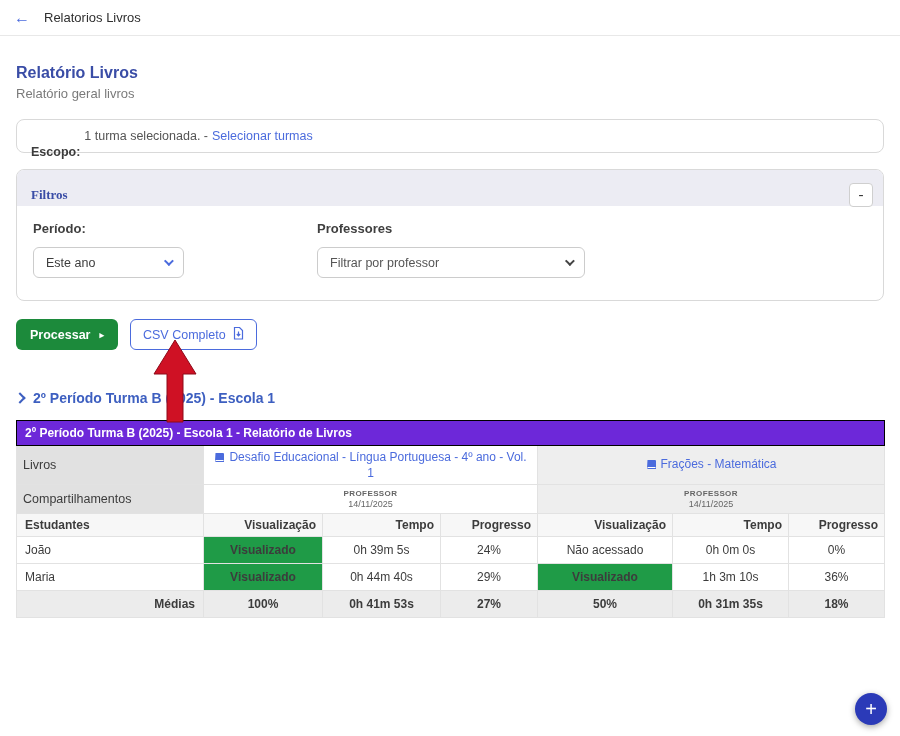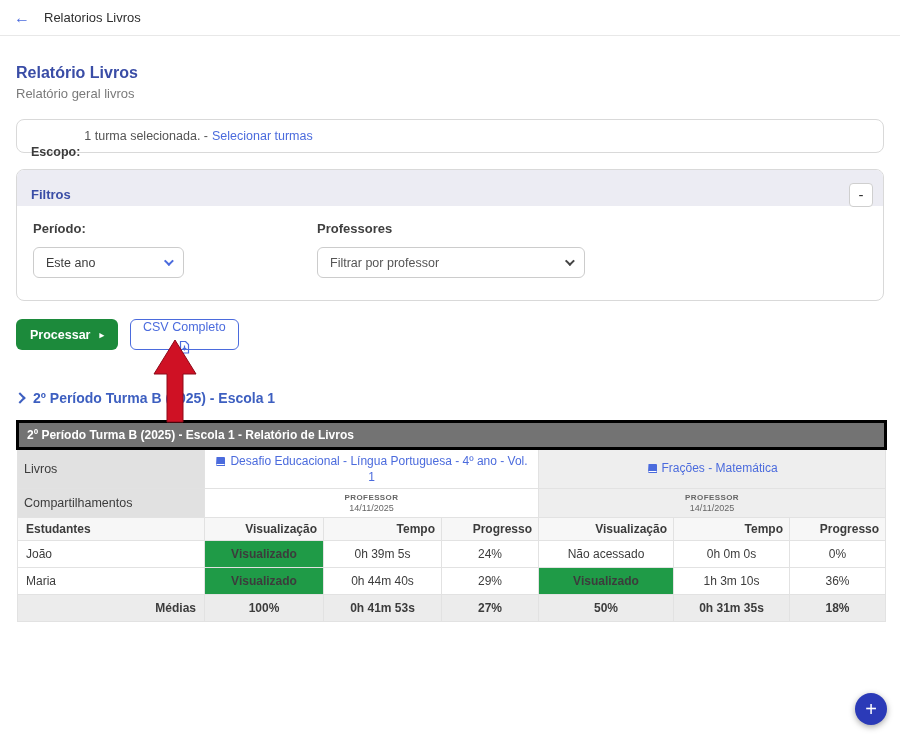--- a/index.html
+++ b/index.html
@@ -20,47 +20,47 @@
 
   .page-title { margin-top: 28px; color: #3a4da6; font-size: 16px; font-weight: bold; }
   .page-subtitle { margin-top: 4px; color: #7a7a7a; font-size: 13px; }
 
   .scope-box { margin-top: 18px; border: 1px solid #d9d9d9; border-radius: 8px; height: 34px; display: flex; align-items: center; padding: 0 14px; font-size: 12.5px; gap: 4px; background:#fff; }
   .scope-label { font-weight: bold; color: #3c3c3c; margin-top: 32px; }
   .scope-text { color: #555; }
   .link { color: #4b6bdd; cursor: pointer; }
 
   .filters { margin-top: 16px; border: 1px solid #d9d9d9; border-radius: 8px; overflow: hidden; background:#fff; }
-  .filters-header { background: #ececf3; height: 36px; display: flex; align-items: center; justify-content: space-between; padding: 13px 10px 0 14px; }
+  .filters-header { background: #ececf3; height: 36px; display: flex; align-items: center; justify-content: space-between; padding: 13px 10px 0 14px; font-family: Liberation Serif, serif; }
   .filters-title { color: #3a4da6; font-weight: bold; font-size: 13px; }
   .collapse-btn { width: 24px; height: 24px; background: #fff; border: 1px solid #cfcfcf; border-radius: 4px; display: flex; align-items: center; justify-content: center; font-size: 15px; color: #333; cursor: pointer; }
   .filters-body { display: flex; padding: 15px 16px 22px; }
   .field.period-col { width: 284px; }
   .field-label { font-size: 13px; color: #3f3f3f; font-weight: 600; }
   .select { margin-top: 11px; height: 31px; border: 1px solid #cccccc; border-radius: 6px; display: flex; align-items: center; justify-content: space-between; padding: 0 12px; font-size: 12.5px; cursor: pointer; background: #fff; }
   .select.period-select { width: 151px; color: #3c3c3c; }
   .select.prof-select { width: 268px; color: #555; }
   .chev { width: 7px; height: 7px; border-right: 2px solid currentColor; border-bottom: 2px solid currentColor; transform: rotate(45deg) translateY(-2px); display: inline-block; }
   .chev.blue { color: #4b6bdd; }
   .chev.dark { color: #444; }
 
   .actions { margin-top: 18px; display: flex; gap: 12px; align-items: center; }
   .btn-process { background: #1c8a3b; color: #fff; border: none; border-radius: 6px; height: 31px; padding: 0 14px; font-size: 12.5px; font-weight: bold; display: flex; align-items: center; gap: 9px; cursor: pointer; }
   .play-icon { font-size: 9px; }
-  .btn-outline { background: #fff; color: #4b6bdd; border: 1px solid #4b6bdd; border-radius: 6px; height: 31px; padding: 0 12px; font-size: 12.5px; display: flex; align-items: center; gap: 7px; cursor: pointer; flex-direction: column; }
+  .btn-outline { background: #fff; color: #4b6bdd; border: 1px solid #4b6bdd; border-radius: 6px; height: 31px; padding: 0 12px; font-size: 12.5px; display: flex; align-items: center; gap: 7px; cursor: pointer; }
 
   .section-row { margin-top: 40px; display: flex; align-items: center; gap: 9px; cursor: pointer; }
   .sec-chev { width: 8px; height: 8px; border-top: 2.5px solid #3d5fc0; border-right: 2.5px solid #3d5fc0; transform: rotate(45deg); display: inline-block; }
   .section-title { font-size: 14px; font-weight: bold; color: #3d5fc0; }
   .download-row { margin-top: 12px; }
 
   .table-wrap { margin-top: 14px; }
   table.report { width: 868px; border-collapse: collapse; font-size: 12px; table-layout: fixed; }
   table.report td, table.report th { border: 1px solid #e2e2e2; padding: 4px 6px; color: #3c3c3c; }
-  tr.caption-row td { background: #737373; color: #fff; font-weight: bold; font-size: 12px; padding: 5px 8px; border: 3px solid #000000; text-align: left; }
+  tr.caption-row td { background: #6d28d9; color: #fff; font-weight: bold; font-size: 12px; padding: 5px 8px; border: 1px solid #000000; text-align: left; }
   .label-cell { background: #e1e1e1; font-size: 12.5px; padding-left: 8px; }
   .book-cell { text-align: center; padding: 4px 12px; }
   .book-cell.g2 { background: #eeeeee; }
   .book-link { color: #4b6bdd; cursor: pointer; }
   .book-icon { display: inline-block; vertical-align: -2px; margin-right: 4px; }
   .share-cell { text-align: center; padding: 3px 6px; }
   .share-cell.g2 { background: #eeeeee; }
   .share-by { display: block; font-size: 8px; font-weight: bold; color: #666; letter-spacing: .4px; }
   .share-date { display: block; font-size: 9px; color: #666; margin-top: 1px; }
   tr.head-row th { background: #f7f7f7; font-weight: bold; text-align: right; font-size: 12px; }

